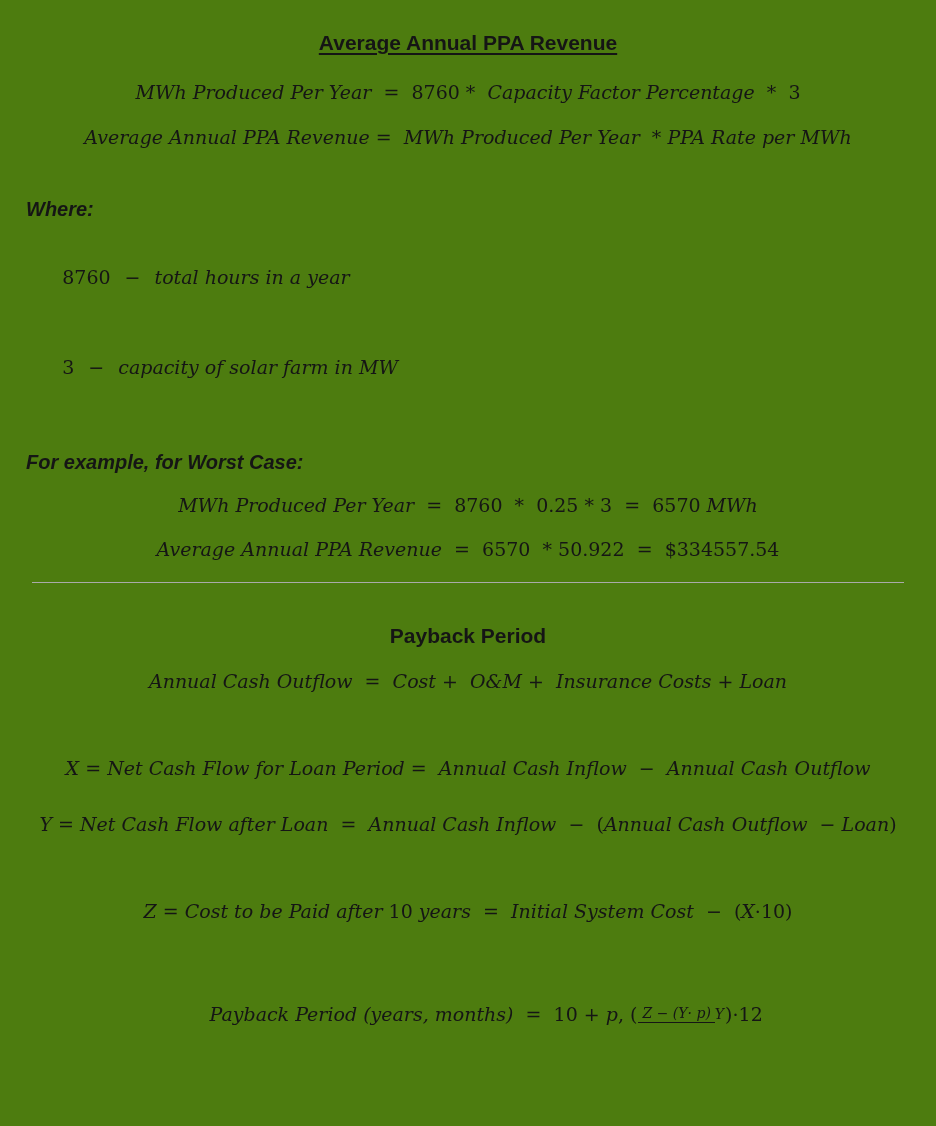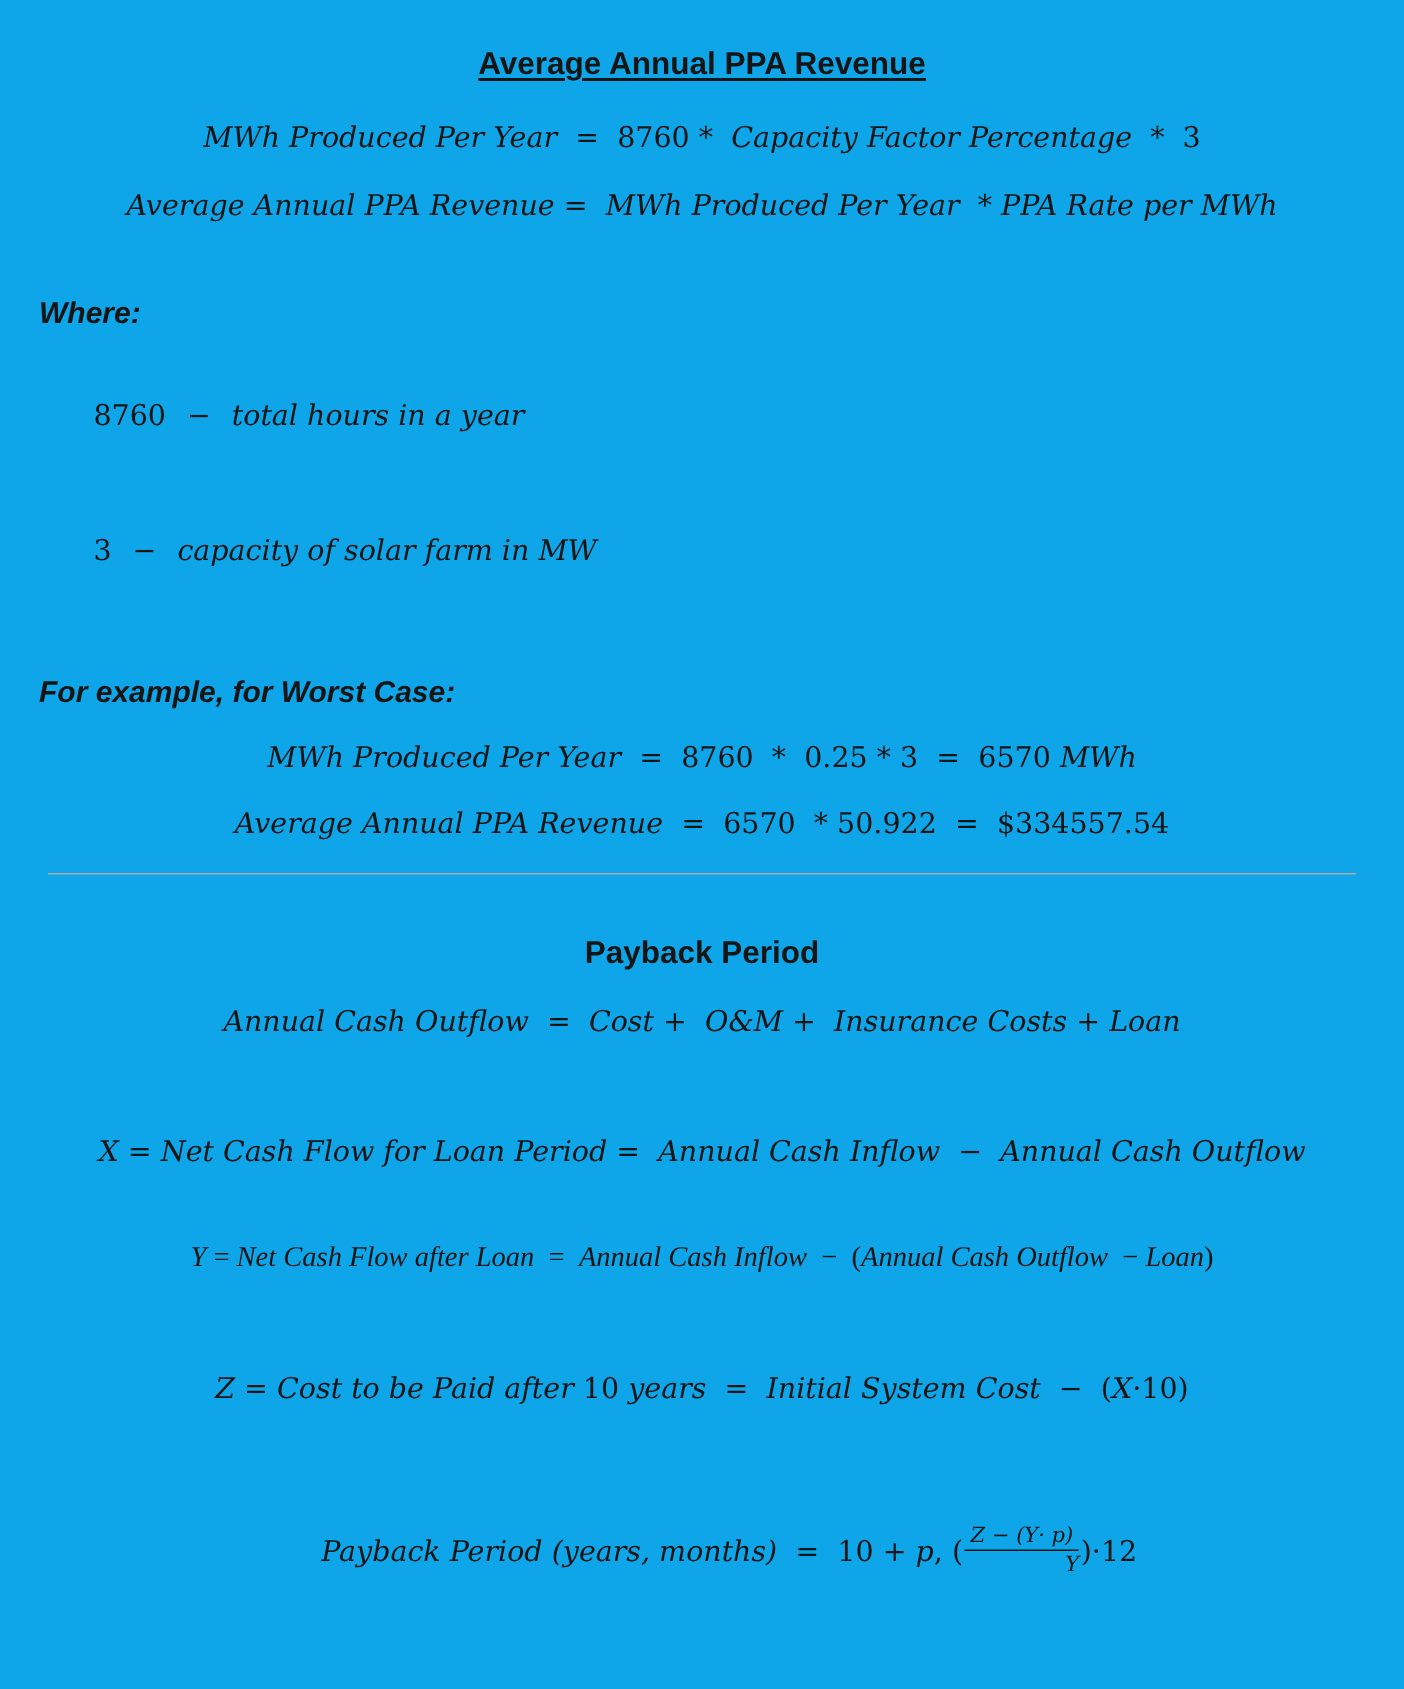--- a/index.html
+++ b/index.html
@@ -5,21 +5,21 @@
   html, body {
     margin: 0;
     padding: 0;
     background: #ffffff;
   }
   .page {
     width: 936px;
     min-height: 1126px;
     box-sizing: border-box;
     padding: 30px 26px 40px 26px;
-    background: #0ea5e9;
+    background: #4d7c0f;
     color: #151515;
     font-family: "DejaVu Serif", serif;
     font-size: 19px;
     overflow: hidden;
   }
   .doc-title {
     text-align: center;
     font-family: "Liberation Sans", sans-serif;
     font-weight: bold;
     font-size: 21px;
@@ -53,31 +53,31 @@
     white-space: pre-wrap;
     line-height: 1.2;
   }
   .def-dash { padding: 0 14px; font-style: normal; }
   .mt-26 { margin-top: 26px; }
   .mt-22 { margin-top: 22px; }
   .mt-20 { margin-top: 20px; }
   .mt-48 { margin-top: 48px; }
   .mt-58 { margin-top: 58px; }
   .mt-64 { margin-top: 64px; }
-  .mt-66 { margin-top: 48px; font-family: Liberation Serif, serif; }
+  .mt-66 { margin-top: 33px; }
   hr.divider {
     border: none;
     border-top: 1px solid #aaaaaa;
     margin: 21px 6px 0 6px;
   }
   .payback-title { margin-top: 40px; }
   .frac {
     display: inline-flex;
-    flex-direction: column;
-    align-items: flex-end;
+    flex-direction: row;
+    align-items: flex-start;
     vertical-align: middle;
     font-size: 14px;
     line-height: 1.15;
     margin: 0 1px;
     transform: translateY(-2px);
   }
   .frac-num {
     border-bottom: 1.4px solid #151515;
     padding: 0 4px 1px 4px;
   }

